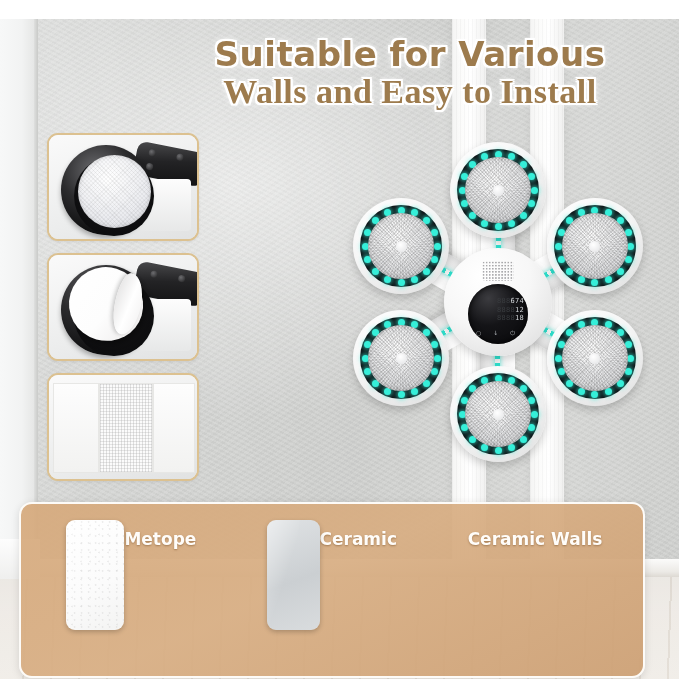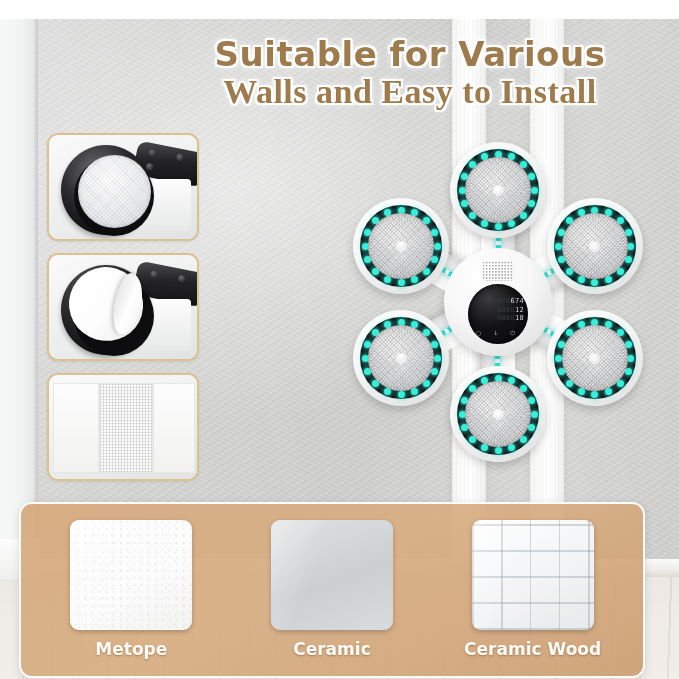--- a/index.html
+++ b/index.html
@@ -267,21 +267,21 @@
     border-radius:13px;
     background:linear-gradient(155deg, rgba(214,170,125,.93) 0%, rgba(216,174,131,.93) 45%, rgba(205,160,116,.93) 100%);
     box-shadow:0 2px 8px rgba(0,0,0,.12);
     box-sizing:border-box;
     display:flex;
     align-items:flex-start;
     justify-content:space-around;
     padding:16px 10px 0 10px;
   }
   .swatch-cell{
-    width:130px;display:flex;flex-direction:column;align-items:center;
+    width:130px;display:flex;flex-direction:row;align-items:flex-start;
   }
   .swatch{
     width:122px;height:110px;border-radius:9px;
     box-shadow:0 2px 5px rgba(0,0,0,.22);
     position:relative;overflow:hidden;
   }
   .sw-label{
     margin-top:9px;
     font-family:"DejaVu Sans",sans-serif;
     font-weight:700;font-size:17px;color:#fffdfa;
@@ -571,17 +571,17 @@
     <div class="swatch-cell">
       <div class="swatch sw-marble">
           <div class="sw-gloss"></div>
         </div>
       <div class="sw-label">Ceramic</div>
     </div>
     <div class="swatch-cell">
       <div class="swatch sw-tile">
           <div class="sw-gloss"></div>
         </div>
-      <div class="sw-label">Ceramic Wood</div>
+      <div class="sw-label">Ceramic Walls</div>
     </div>
   </div>
 
 </div>
 
 </body></html>

